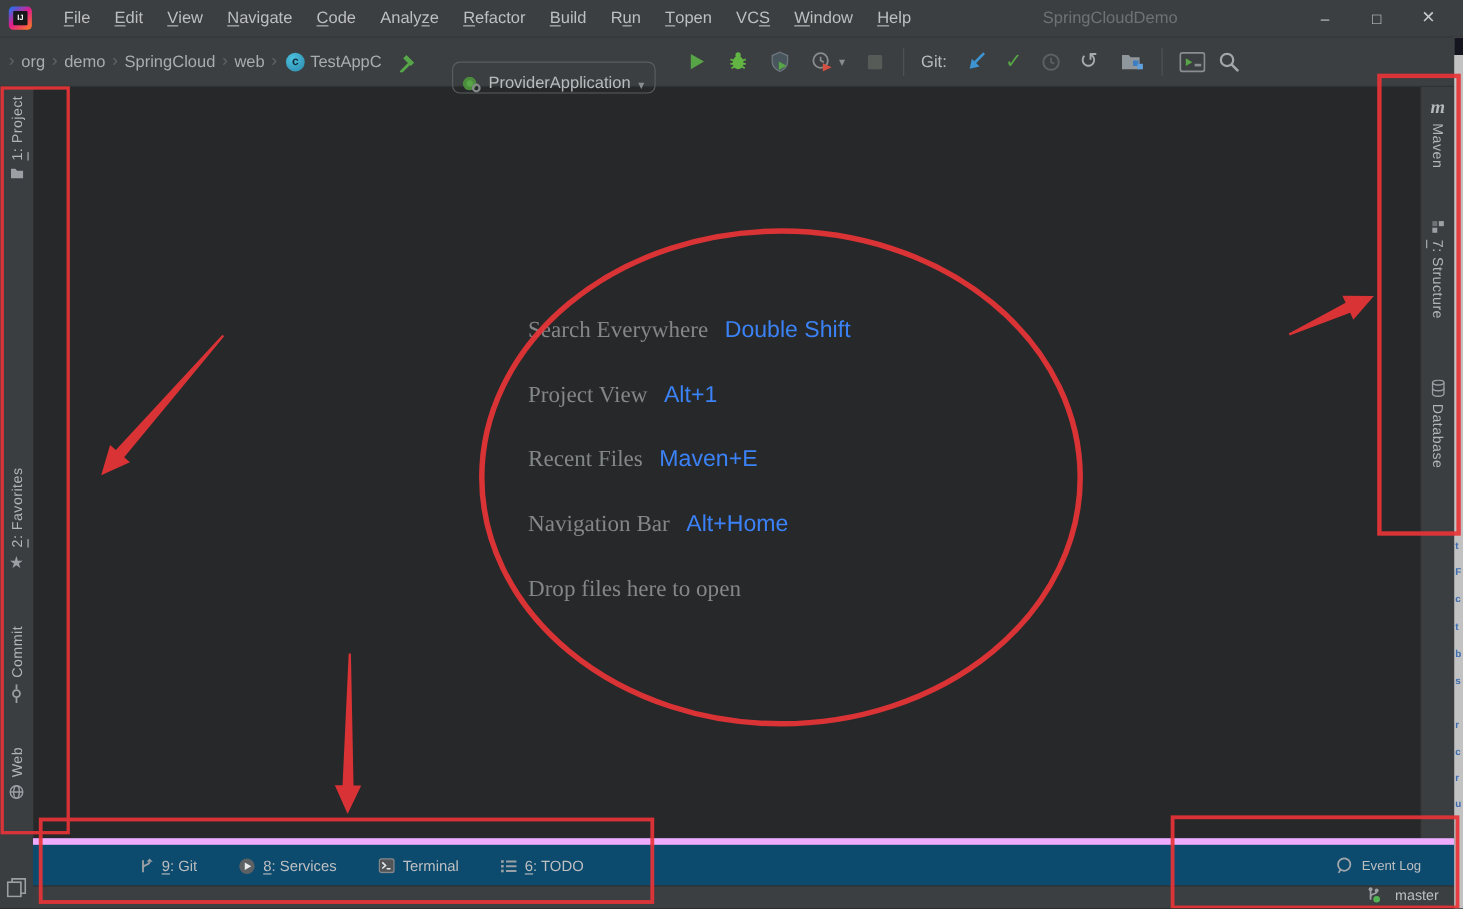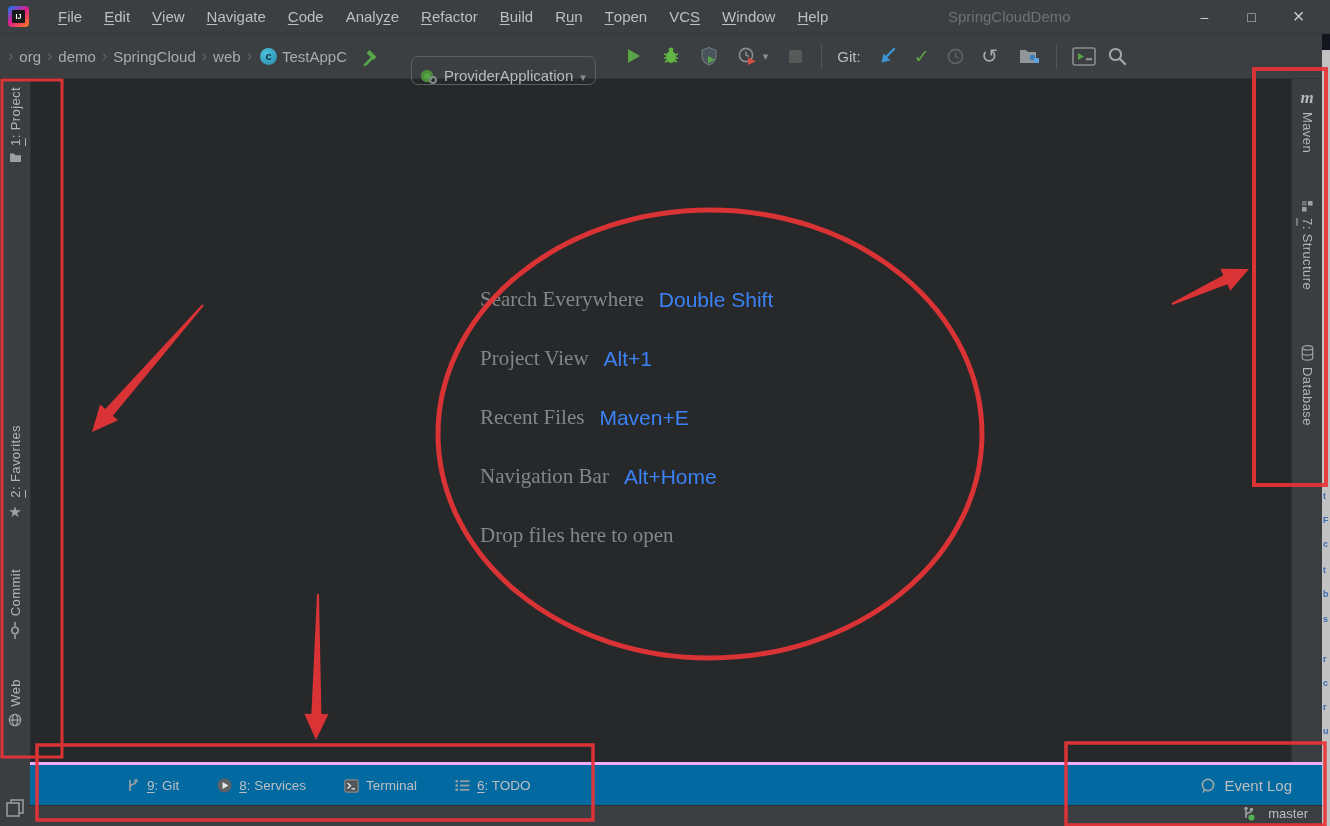--- a/index.html
+++ b/index.html
@@ -64,27 +64,27 @@
            font-weight:bold;font-size:17px;color:#b5b8ba;line-height:1;}
   .switcher{position:absolute;left:6px;bottom:5px;}
 
   
   .shortcuts{position:absolute;left:480px;top:270px;z-index:1;}
   .srow{height:59px;display:flex;align-items:center;font-size:21px;}
   .slabel{color:#83878a;font-family:Liberation Serif, serif;}
   .skeys{color:#3b82f6;margin-left:15px;}
 
   
-  .bottom-bar{position:absolute;left:30px;right:8px;bottom:20px;height:44px;background:#0369a1;
-              border-top:3px solid #f0abfc;display:flex;align-items:center;
+  .bottom-bar{position:absolute;left:30px;right:8px;bottom:20px;height:44px;background:#0c4a6e;
+              border-top:6px solid #f0abfc;display:flex;align-items:center;
               padding-left:96px;box-sizing:border-box;z-index:2;}
   .bb-item{display:flex;align-items:center;gap:7px;color:#bdbfc1;font-size:13.5px;
            margin-right:38px;cursor:default;white-space:pre;}
-  .eventlog{margin-left:auto;margin-right:30px;display:flex;align-items:flex-end;gap:8px;
-            color:#bdbfc1;font-size:15px;}
+  .eventlog{margin-left:auto;margin-right:30px;display:flex;align-items:center;gap:8px;
+            color:#bdbfc1;font-size:12px;}
   .status-bar{position:absolute;left:30px;right:8px;bottom:0;height:20px;background:#3c3f41;
               border-top:1px solid #2d2f30;z-index:2;}
   .branch{position:absolute;right:14px;top:0;height:20px;display:flex;align-items:flex-start;
           gap:13px;color:#bdbfc1;font-size:13px;}
 
   
   .sliver{position:absolute;right:0;top:34px;bottom:0;width:8px;background:#c2c2c2;z-index:4;}
   .sliver .dark{position:absolute;top:0;left:0;right:0;height:16px;background:#15151f;}
   .sliver span{position:absolute;left:1px;color:#3c6cae;font-size:9px;font-weight:bold;line-height:1;}
 

